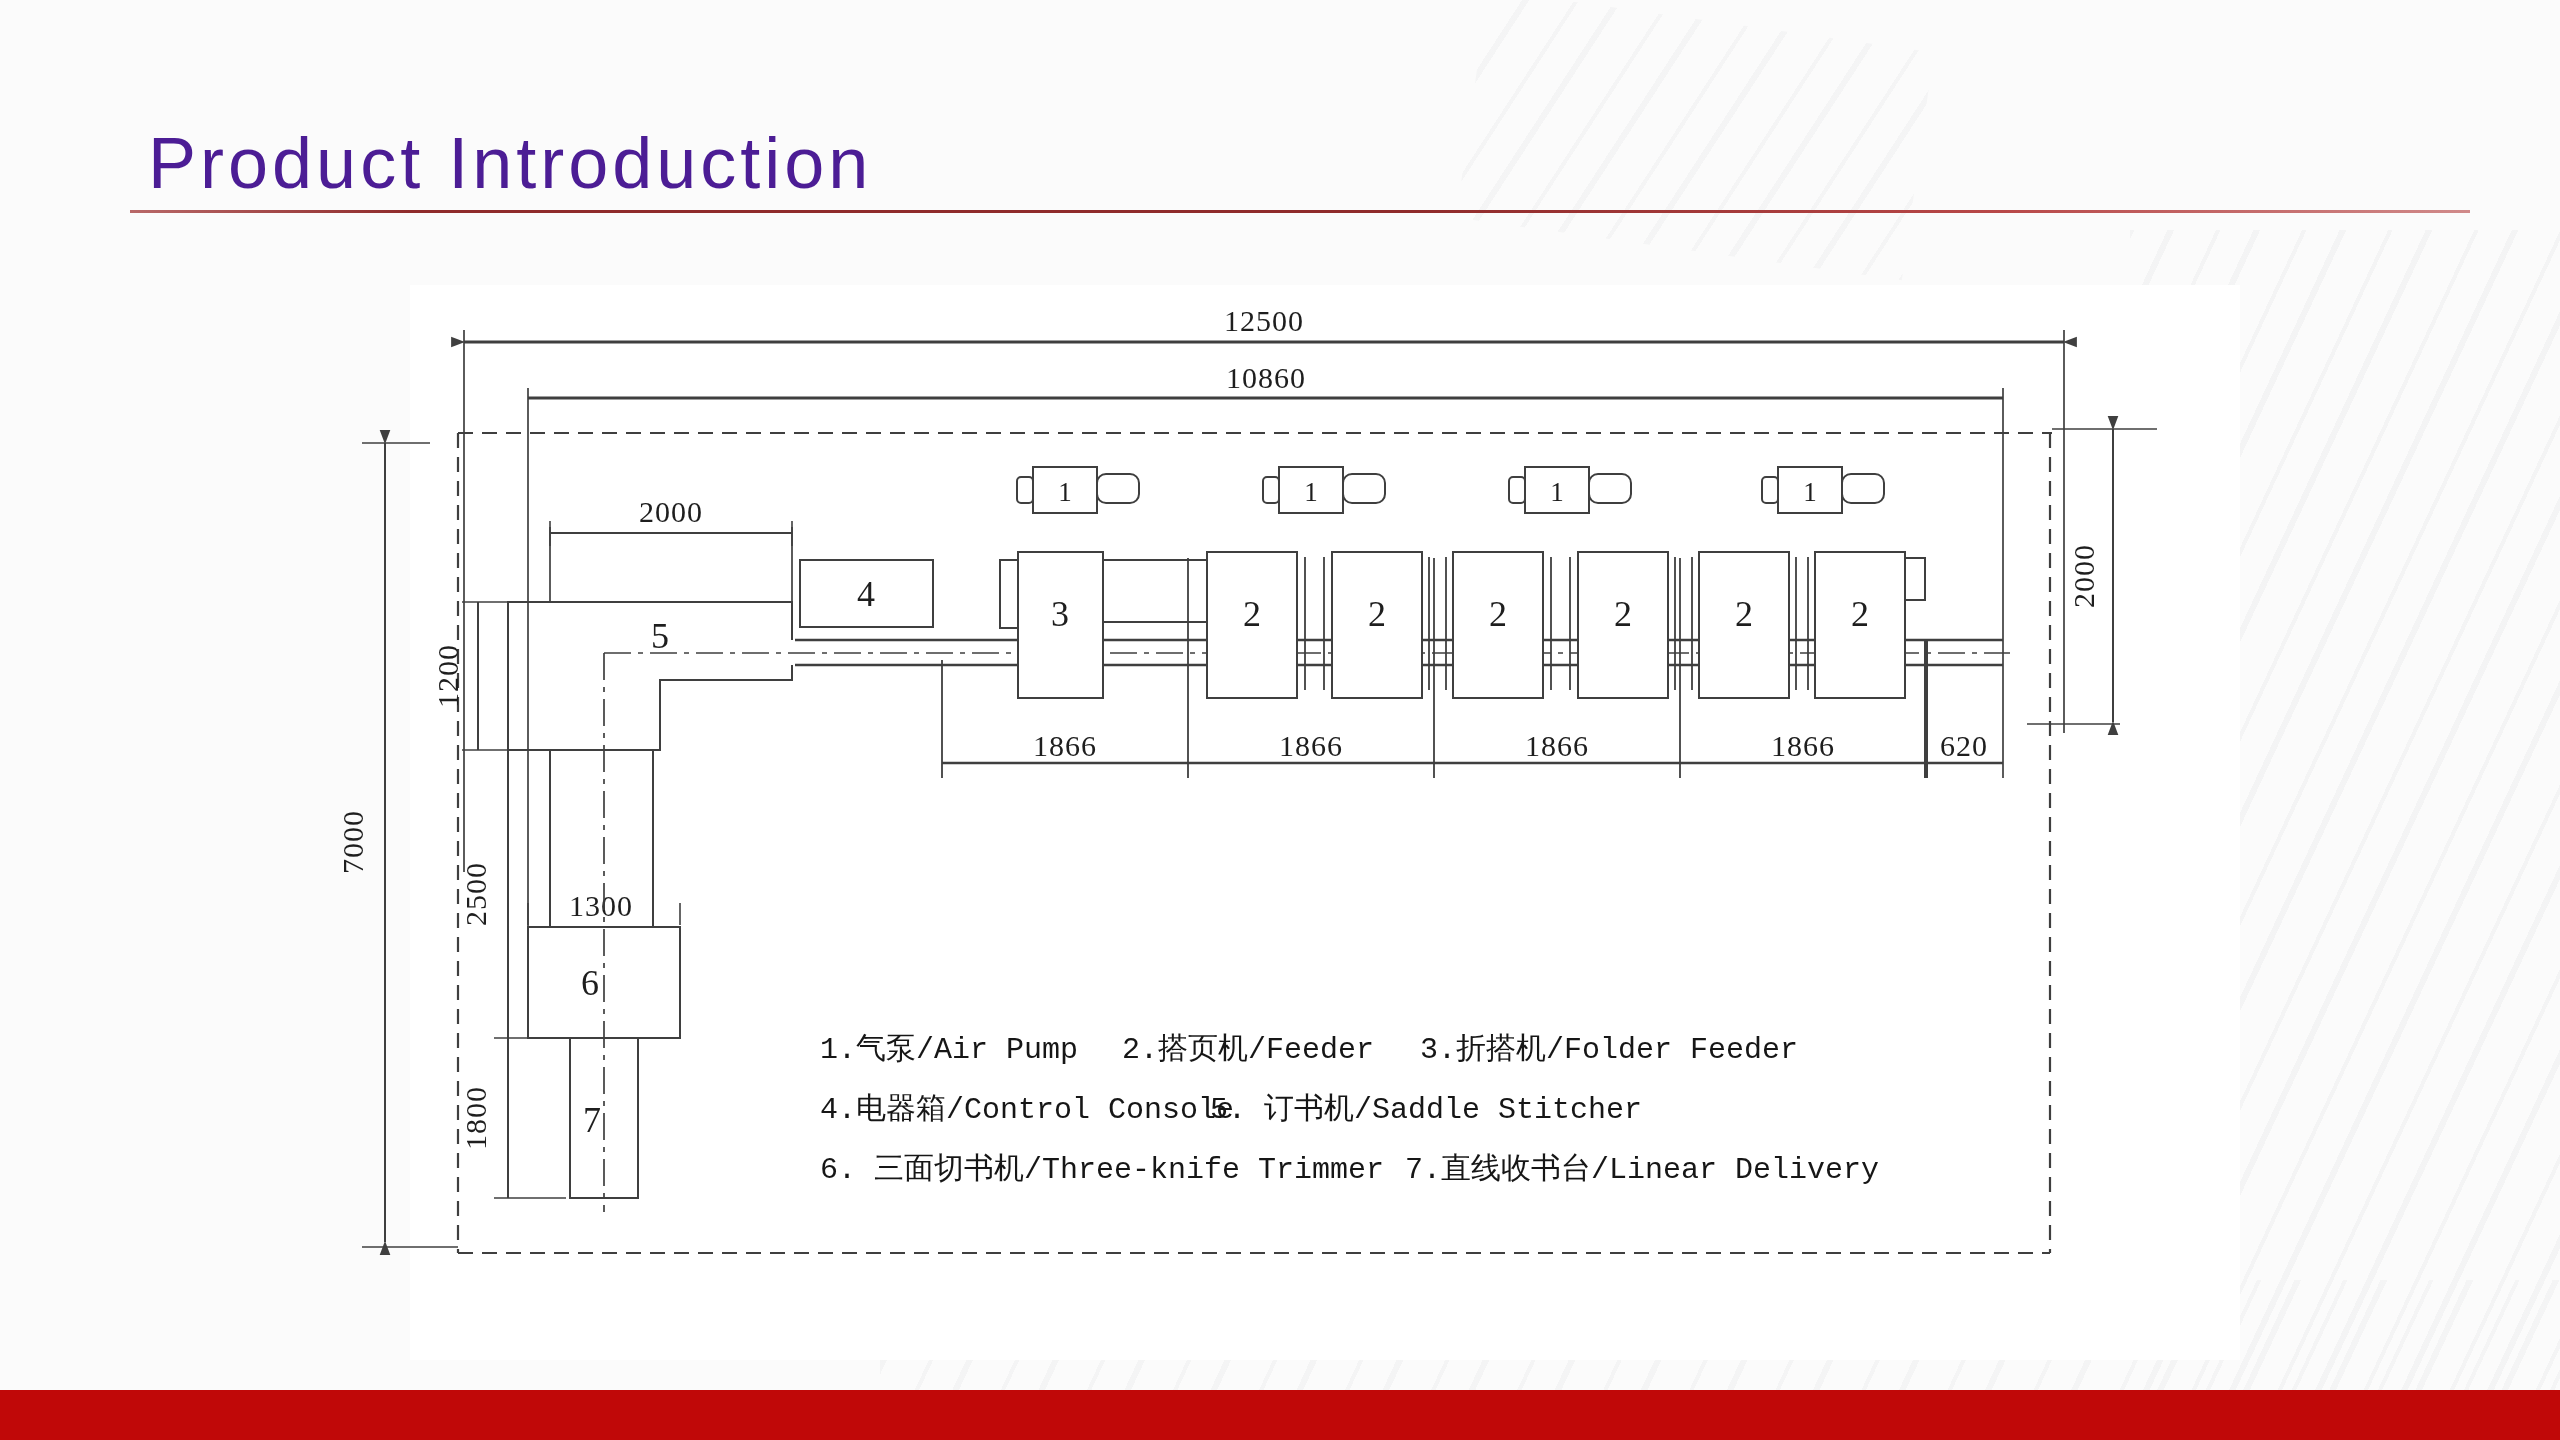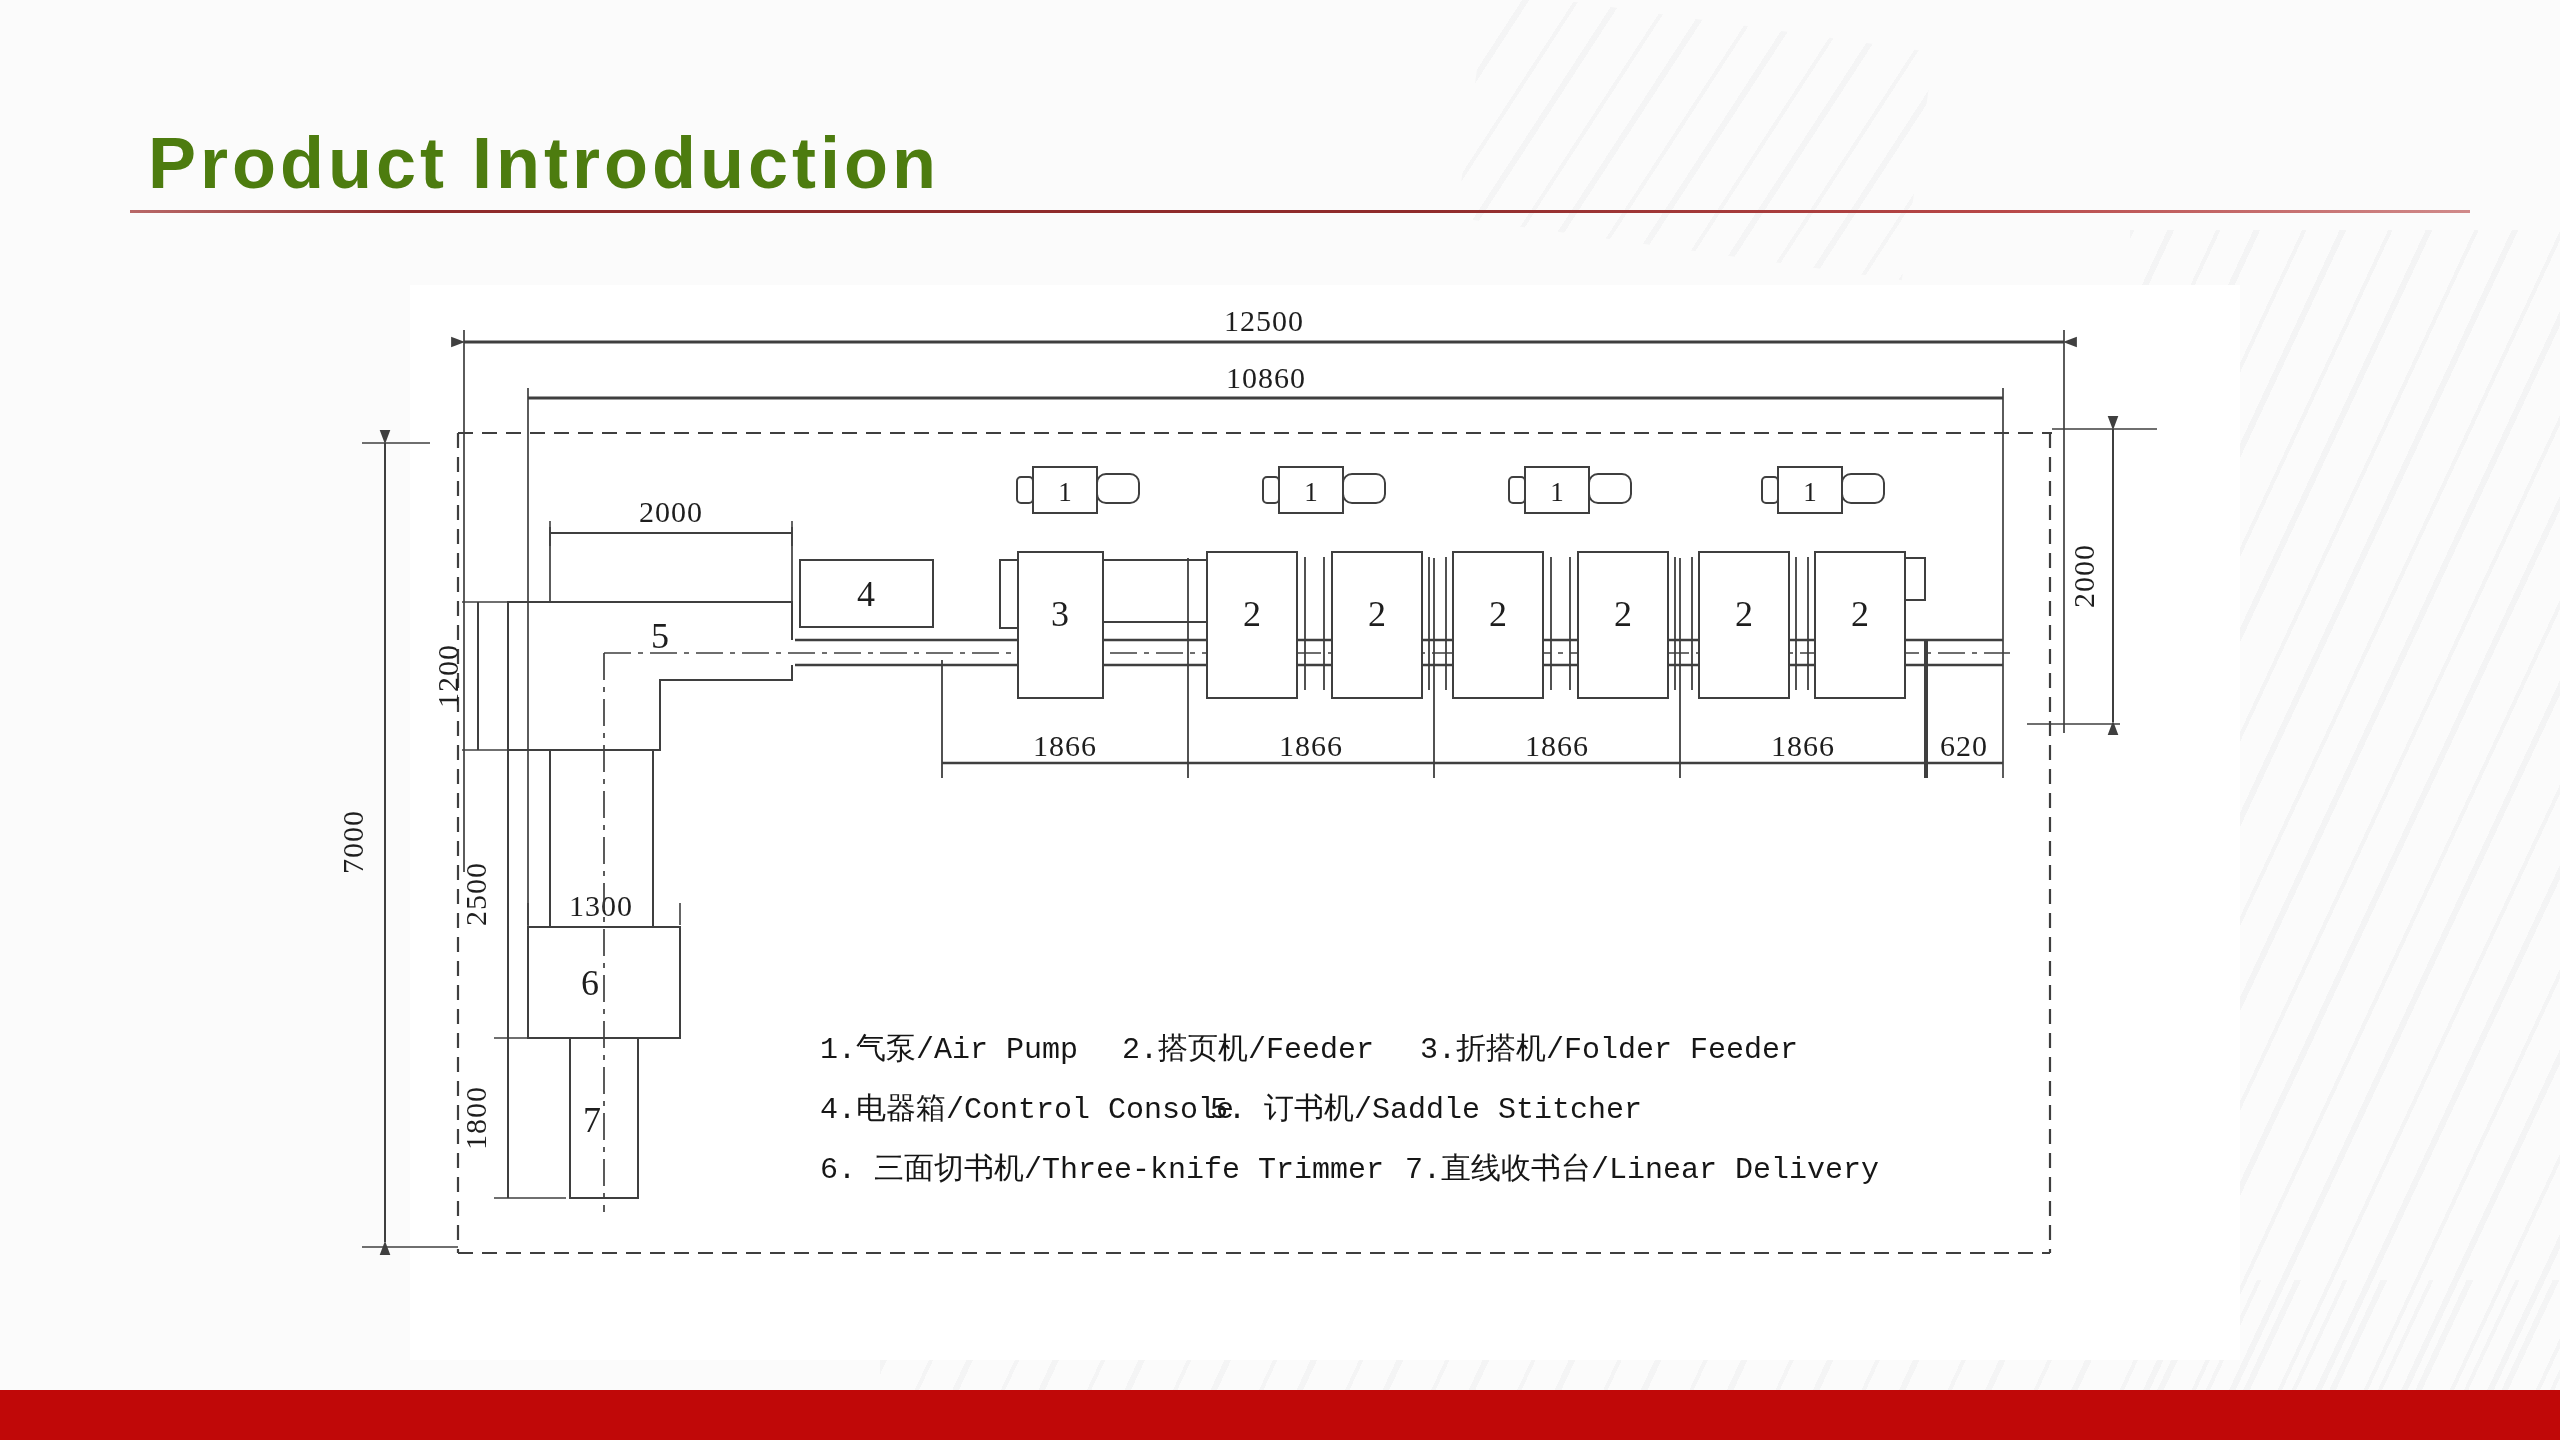--- a/index.html
+++ b/index.html
@@ -22,21 +22,21 @@
       rgba(185,187,192,0.12) 0px, rgba(185,187,192,0.12) 4px,
       rgba(255,255,255,0) 4px, rgba(255,255,255,0) 34px,
       rgba(200,202,206,0.16) 34px, rgba(200,202,206,0.16) 40px,
       rgba(255,255,255,0) 40px, rgba(255,255,255,0) 78px);
   }
   .streaks.tr{left:1470px;top:20px;width:450px;height:230px;transform:rotate(8deg);opacity:.8;}
   .streaks.right{left:2130px;top:230px;width:440px;height:1160px;opacity:.9;}
   .streaks.bottom{left:880px;top:1280px;width:1690px;height:110px;opacity:.85;}
   .page-title{
     position:absolute;left:148px;top:122px;
-    font-size:72px;font-weight:700;color:#4d7c0f;
+    font-size:72px;font-weight:400;color:#4c1d95;
     letter-spacing:4px;white-space:nowrap;
   }
   .title-underline{
     position:absolute;left:130px;top:210px;width:2340px;height:3px;
     background:linear-gradient(90deg,#b86868 0%,#8f2b2b 12%,#8f2b2b 55%,#b84848 80%,#d08a8a 100%);
   }
   .bottom-bar{
     position:absolute;left:0;top:1390px;width:2560px;height:50px;
     background:#c00808;
   }

